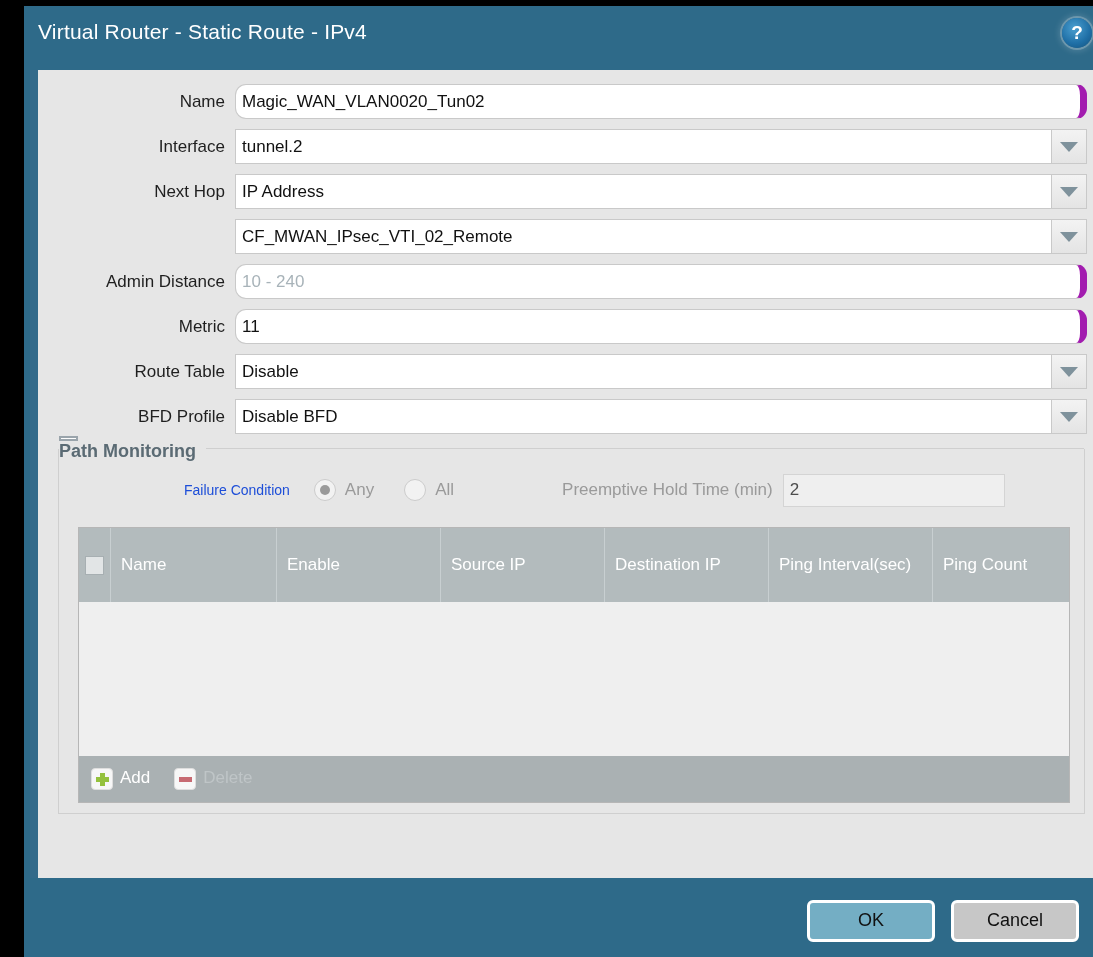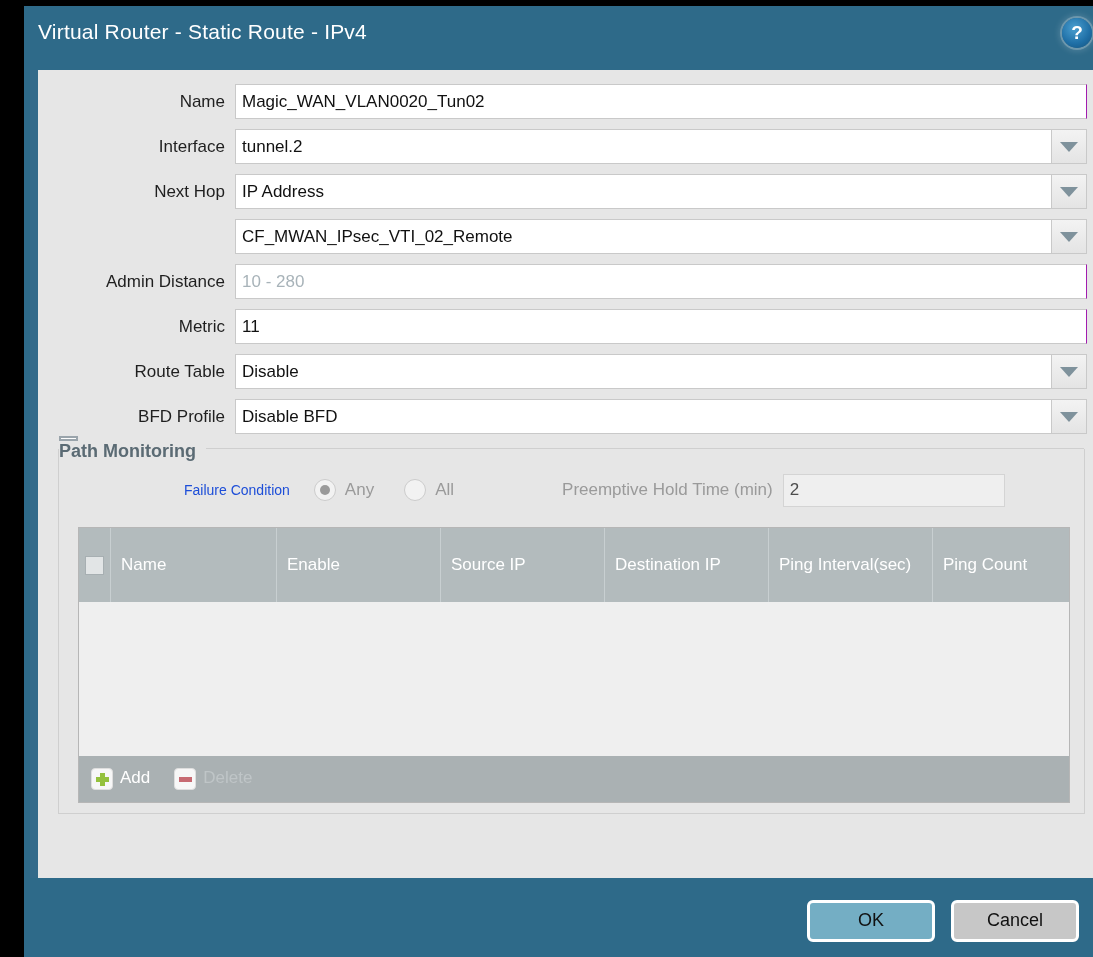--- a/index.html
+++ b/index.html
@@ -116,21 +116,22 @@
     box-sizing: border-box;
     display: flex;
     align-items: center;
     padding-left: 6px;
     font-size: 17px;
     color: #111111;
     overflow: hidden;
     white-space: nowrap;
   }
   .input.full {
-    border-right: 1px solid #a21caf;
+    border-right: 7px solid #a21caf;
+    border-radius: 11px;
   }
   .input.placeholder {
     color: #a8b3b9;
   }
   .ddbtn {
     flex: 0 0 36px;
     background: linear-gradient(#f3f3f3, #e4e4e4);
     border: 1px solid #c9c9c9;
     box-sizing: border-box;
     display: flex;
@@ -420,21 +421,21 @@
             <div class="input">CF_MWAN_IPsec_VTI_02_Remote</div>
             <div class="ddbtn">
               <div class="caret"></div>
             </div>
           </div>
         </div>
 
         <div class="row">
           <div class="label">Admin Distance</div>
           <div class="field">
-            <div class="input full placeholder">10 - 280</div>
+            <div class="input full placeholder">10 - 240</div>
           </div>
         </div>
 
         <div class="row">
           <div class="label">Metric</div>
           <div class="field">
             <div class="input full">11</div>
           </div>
         </div>
 

